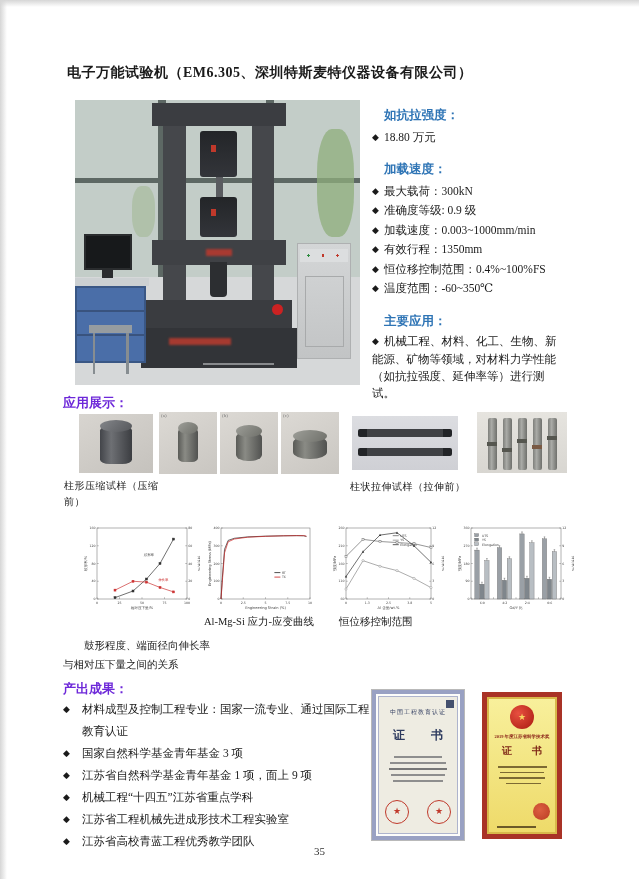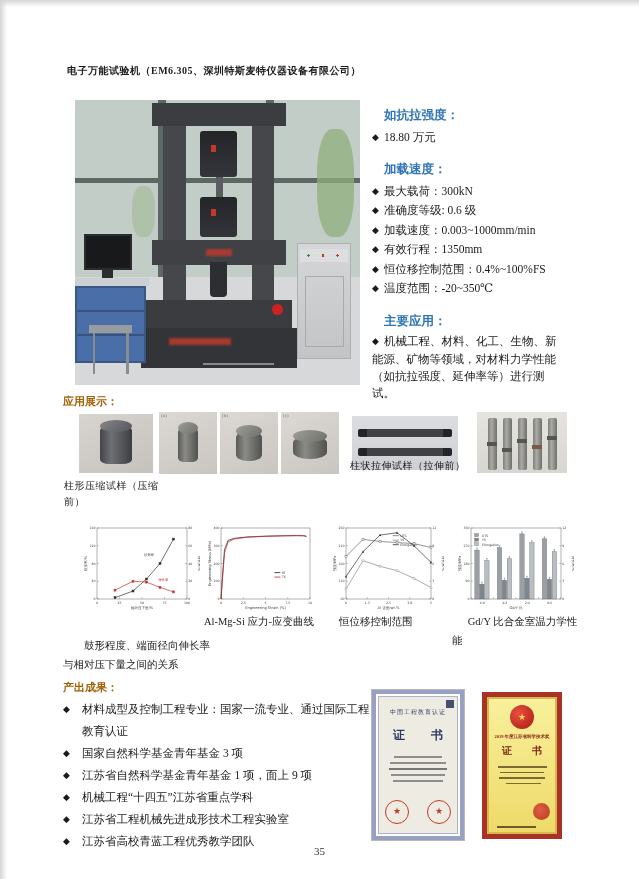--- a/index.html
+++ b/index.html
@@ -1,21 +1,21 @@
 <!DOCTYPE html>
 <html><head>
 <meta charset="utf-8">
 <style>
 *{box-sizing:border-box;margin:0;padding:0}
 html,body{background:#fff}
 body{font-family:"Liberation Serif","DejaVu Serif",serif;color:#1a1a1a}
 .page{position:relative;width:639px;height:879px;background:#fff;overflow:hidden}
 .edge-l{position:absolute;left:0;top:0;width:7px;height:100%;background:linear-gradient(90deg,#d6d6d6,rgba(255,255,255,0));}
 .edge-t{position:absolute;left:0;top:0;width:100%;height:7px;background:linear-gradient(#d6d6d6,rgba(255,255,255,0));}
-.title{position:absolute;left:67px;top:64px;width:545px;font-size:10px;font-weight:bold;letter-spacing:.5px}
+.title{position:absolute;left:67px;top:64px;width:545px;font-size:14px;font-weight:bold;letter-spacing:.5px}
 
 .photo{position:absolute;left:75px;top:100px;width:285px;height:285px;background:linear-gradient(#ccd3d6 0 62%,#d6d8d9 62% 100%);overflow:hidden}
 .photo *{position:absolute}
 .eq-window{left:0;top:0;right:0;height:62%;background-color:#c3cdc8;
  background-image:linear-gradient(90deg,rgba(0,0,0,0) 0 29%,#5d6864 29% 32%,rgba(0,0,0,0) 32% 67%,#5d6864 67% 70%,rgba(0,0,0,0) 70%),
  linear-gradient(rgba(0,0,0,0) 0 44%,#5d6864 44% 47%,rgba(0,0,0,0) 47%);}
 .eq-green1{right:2%;top:10%;width:13%;height:38%;background:#8fae7c;opacity:.75;border-radius:40%}
 .eq-green2{left:20%;top:30%;width:8%;height:18%;background:#9db58b;opacity:.5;border-radius:40%}
 .eq-colL{left:31%;top:1%;width:8%;height:77%;background:#45474b}
 .eq-colR{left:62%;top:1%;width:8%;height:77%;background:#45474b}
@@ -46,21 +46,21 @@
 .eq-stool-l1{left:8%;top:16%;width:6%;height:84%;background:#878d91}
 .eq-stool-l2{right:8%;top:16%;width:6%;height:84%;background:#878d91}
 
 .info{position:absolute;left:372px;top:106px;width:215px;font-size:11.5px;line-height:18.5px}
 .info .h{font-size:12.5px;color:#2E74B5;font-weight:bold;margin:13px 0 3px;padding-left:12px}
 .info .h:first-child{margin-top:0}
 .info .li{white-space:nowrap}
 .b{font-size:9px;margin-right:5px;position:relative;top:-1px}
 .apps{width:192px;line-height:17px}
 
-.sec-h{position:absolute;font-size:11px;color:#a16207;font-weight:bold}
+.sec-h{position:absolute;font-size:13px;color:#6d28d9;font-weight:bold}
 .showcase-h{left:63px;top:394px}
 .fig-img{position:absolute;background:linear-gradient(150deg,#d8d5d0,#c5c2bd)}
 .cap{position:absolute;font-size:10px;line-height:16px;letter-spacing:.5px}
 .cyl{position:relative;margin:0 auto;background:linear-gradient(90deg,#5a5b57,#8a8b85 35%,#515250);border-radius:30%/12%}
 .cyl::before{content:"";position:absolute;left:0;right:0;top:-6px;height:12px;border-radius:50%;background:linear-gradient(135deg,#9d9e98,#6f706a)}
 .spec1{left:79px;top:414px;width:74px;height:59px}
 .spec1 .cyl{width:32px;height:38px;margin-top:12px;background:linear-gradient(90deg,#43454a,#6e7074 35%,#3b3d41)}
 .spec1 .cyl::before{background:linear-gradient(135deg,#84868a,#55575b)}
 .fig2-wrap{position:absolute;left:159px;top:412px;width:180px;height:62px;display:flex;gap:3px}
 .spec2{position:relative;width:58px;height:62px;background:linear-gradient(150deg,#dcd9d4,#c9c6c1)}
@@ -70,21 +70,21 @@
 .c2c{width:34px;height:23px;margin-top:24px;border-radius:48%/30%}
 .spec3{left:352px;top:416px;width:106px;height:54px;background:linear-gradient(#dcdde1,#cfd0d5)}
 .tbar{position:absolute;left:6%;width:88%;height:8px;border-radius:2px;background:linear-gradient(90deg,#222427 0 10%,#3f4144 10% 90%,#222427 90%)}
 .tbar1{top:13px}.tbar2{top:32px}
 .spec4{left:477px;top:412px;width:90px;height:61px;background:linear-gradient(#e6e4df,#d8d6d1);display:flex;justify-content:center;align-items:flex-end;gap:6px;padding-bottom:3px}
 .rod{position:relative;width:9px;height:52px;border-radius:2px;background:linear-gradient(90deg,#7e7f7b,#aaaba7 40%,#6f706c)}
 .rod::after{content:"";position:absolute;left:-8%;width:116%;height:4px;background:#55564f;top:46%}
 .rod:nth-child(2)::after{top:58%}.rod:nth-child(3)::after{top:40%}.rod:nth-child(4)::after{top:52%;background:#7a5a44}.rod:nth-child(5)::after{top:35%}
 .cap-f1{left:64px;top:478px;width:96px}
 .cap-f2{left:161px;top:479px;width:190px}
-.cap-f3{left:350px;top:458px;width:120px;white-space:nowrap}
+.cap-f3{left:350px;top:479px;width:120px;white-space:nowrap}
 .cap-f4{left:474px;top:479px;width:102px}
 
 .chart-svg{position:absolute;background:#fff}
 .c1{left:82px;top:524px}.c2{left:206px;top:524px}.c3{left:331px;top:524px}.c4{left:456px;top:524px}
 .chart-cap{position:absolute;font-size:10.5px;line-height:19px}
 .cap-c1{left:63px;top:636px;width:148px;text-indent:2em}
 .cap-c2{left:204px;top:612px;width:140px;white-space:nowrap}
 .cap-c3{left:339px;top:612px;width:120px;white-space:nowrap}
 .cap-c4{left:452px;top:612px;width:126px;text-indent:1.5em}
 
@@ -148,25 +148,25 @@
       <div class="eq-stool-l1"></div>
       <div class="eq-stool-l2"></div>
     </div>
   </div>
 
   <div class="info">
     <div class="h">如抗拉强度：</div>
     <div class="li"><span class="b">◆</span><span>18.80 万元</span></div>
     <div class="h">加载速度：</div>
     <div class="li"><span class="b">◆</span><span>最大载荷：300kN</span></div>
-    <div class="li"><span class="b">◆</span><span>准确度等级: 0.6 级</span></div>
+    <div class="li"><span class="b">◆</span><span>准确度等级: 0.9 级</span></div>
     <div class="li"><span class="b">◆</span><span>加载速度：0.003~1000mm/min</span></div>
     <div class="li"><span class="b">◆</span><span>有效行程：1350mm</span></div>
     <div class="li"><span class="b">◆</span><span>恒位移控制范围：0.4%~100%FS</span></div>
-    <div class="li"><span class="b">◆</span><span>温度范围：-20~350℃</span></div>
+    <div class="li"><span class="b">◆</span><span>温度范围：-60~350℃</span></div>
     <div class="h">主要应用：</div>
     <p class="apps"><span class="b">◆</span><span>机械工程、材料、化工、生物、新能源、矿物等领域，对材料力学性能（如抗拉强度、延伸率等）进行测试。</span></p>
   </div>
 
   <div class="sec-h showcase-h">应用展示：</div>
 
   <div class="fig-img spec1">
       <div class="cyl"></div>
     </div>
   <div class="fig2-wrap">
@@ -416,21 +416,20 @@
       <text x="26.1" y="12.879999999999999" text-anchor="start" font-size="3.2" fill="#444" font-family="&quot;DejaVu Sans&quot;,sans-serif">UTS</text>
       <rect x="18.6" y="14.18" width="4" height="3" fill="#7f868c" stroke="#555" stroke-width="0.3"></rect>
       <text x="26.1" y="17.38" text-anchor="start" font-size="3.2" fill="#444" font-family="&quot;DejaVu Sans&quot;,sans-serif">YS</text>
       <rect x="18.6" y="18.68" width="4" height="3" fill="#b8bec3" stroke="#555" stroke-width="0.3"></rect>
       <text x="26.1" y="21.88" text-anchor="start" font-size="3.2" fill="#444" font-family="&quot;DejaVu Sans&quot;,sans-serif">Elongation</text>
     </svg>
 
   <div class="chart-cap cap-c1">鼓形程度、端面径向伸长率与相对压下量之间的关系</div>
   <div class="chart-cap cap-c2">Al-Mg-Si 应力-应变曲线</div>
   <div class="chart-cap cap-c3">恒位移控制范围</div>
-  <div class="chart-cap cap-c4">Gd/Y 比合金室温力学性能</div>
 
   <div class="sec-h outputs-h">产出成果：</div>
   <div class="outputs">
     <div class="li">
         <span class="b">◆</span>
         <span>材料成型及控制工程专业：国家一流专业、通过国际工程教育认证</span>
       </div>
     <div class="li">
         <span class="b">◆</span>
         <span>国家自然科学基金青年基金 3 项</span>

